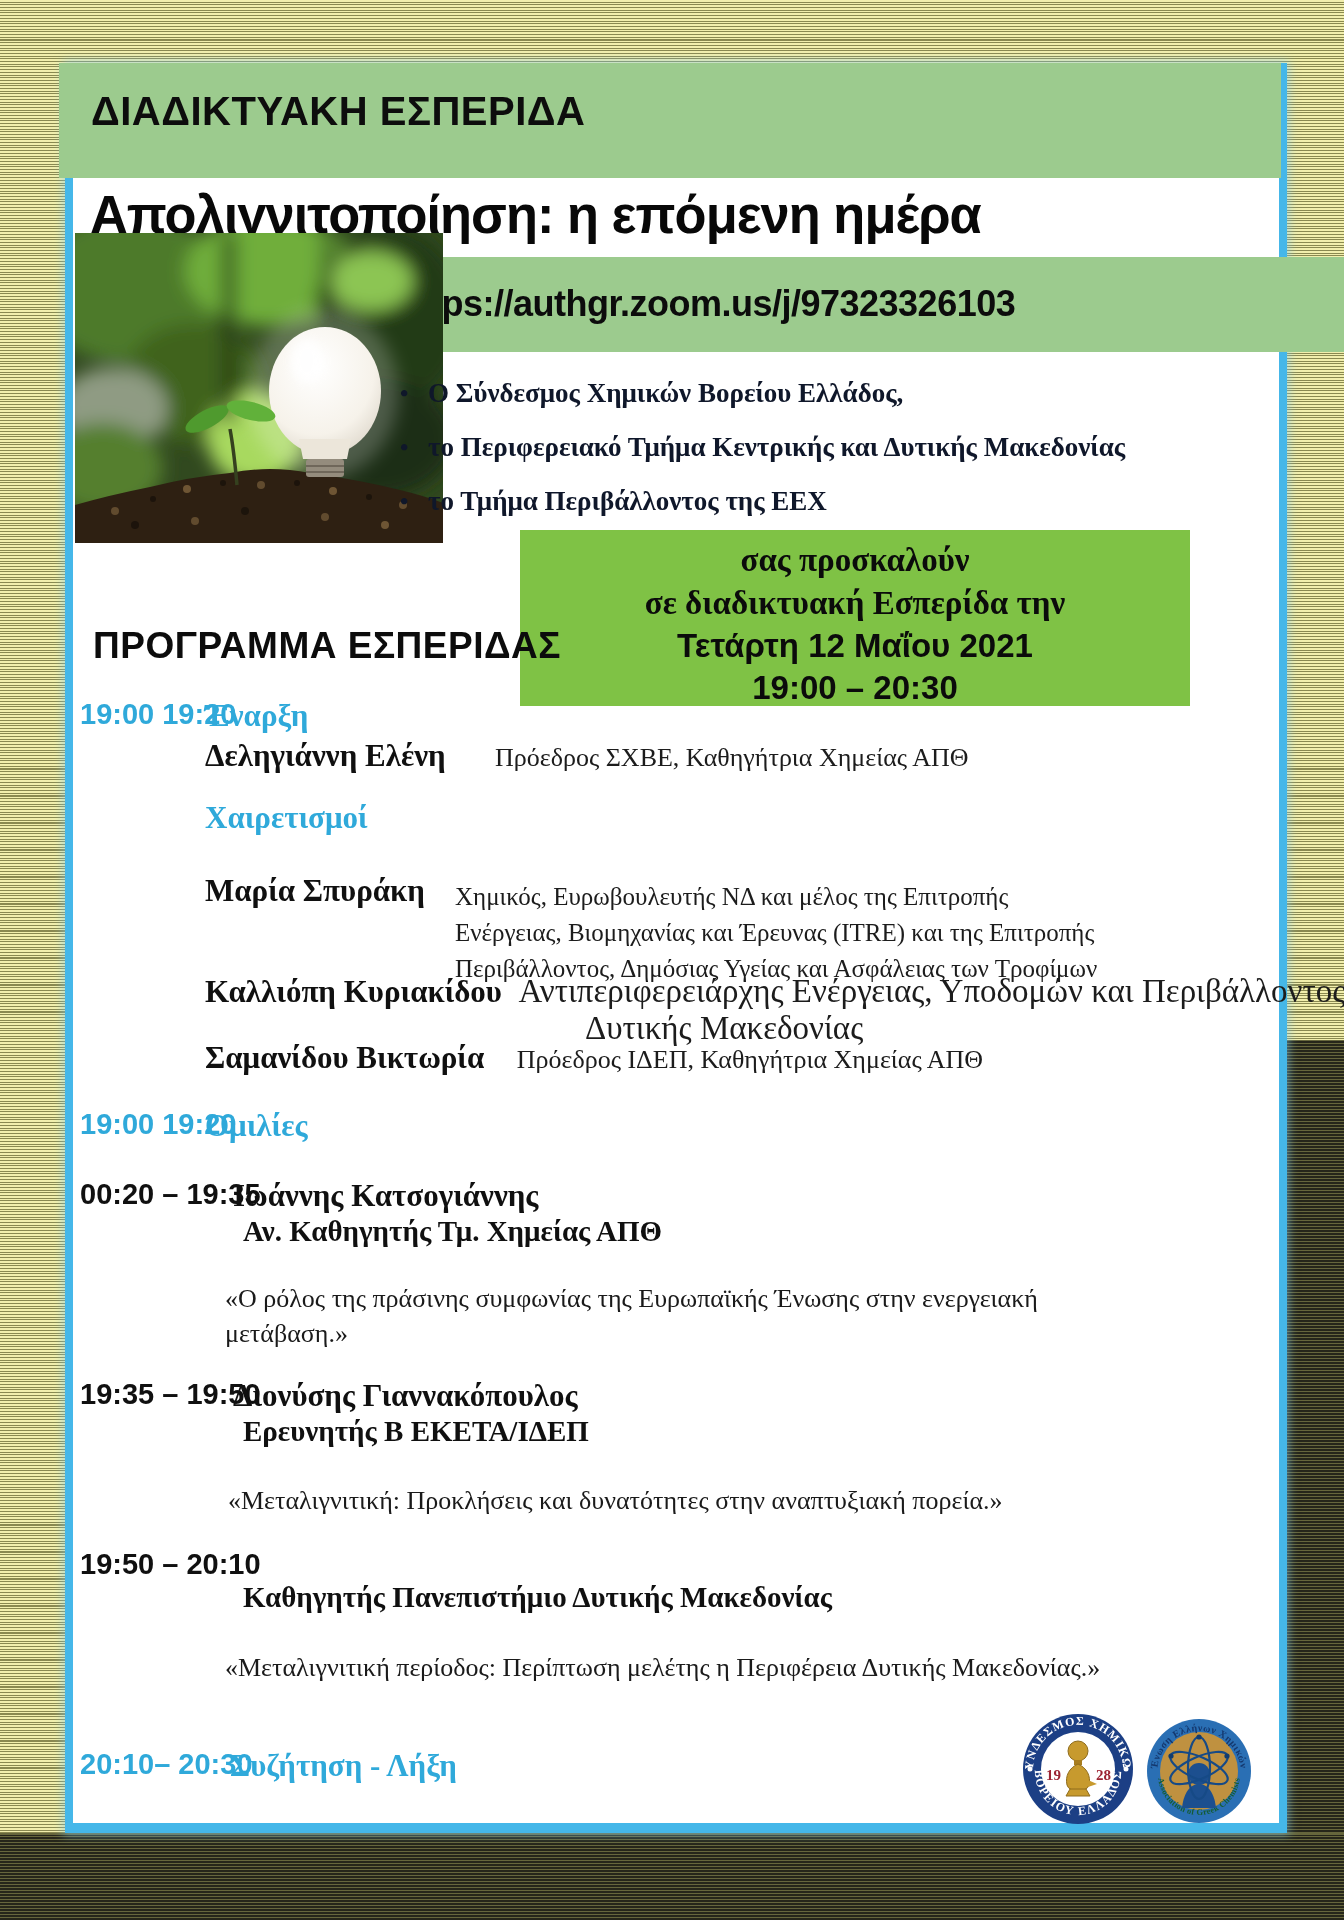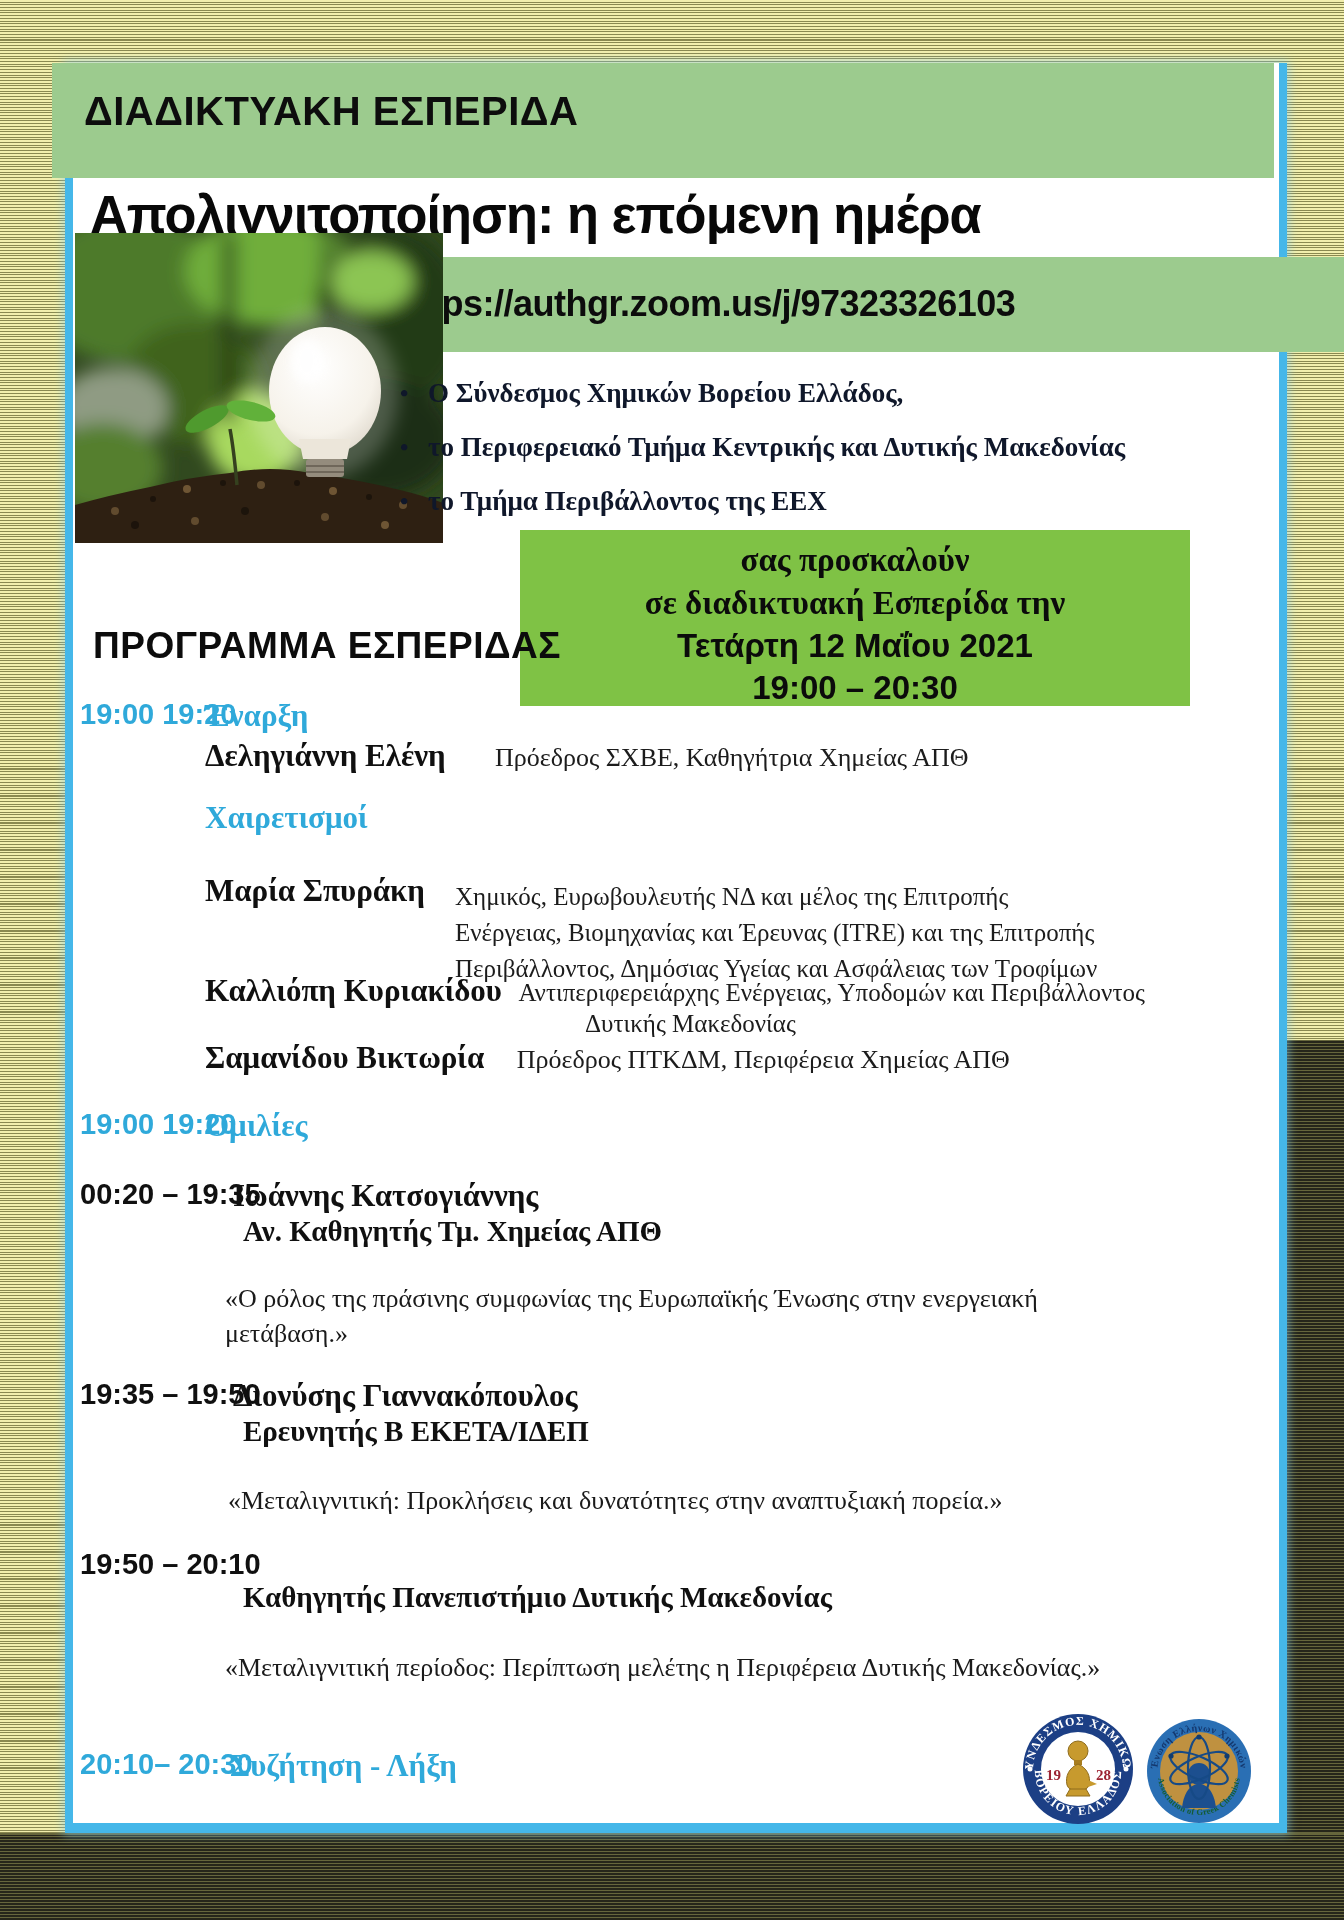--- a/index.html
+++ b/index.html
@@ -11,40 +11,40 @@
   .dark-stripes{background:repeating-linear-gradient(180deg,#66663c 0 1.5px,#26261a 1.5px 3px);position:absolute;}
   #right-dark{left:1287px;top:1040px;width:57px;height:880px;}
   #bottom-dark{left:0;top:1833px;width:1344px;height:87px;}
   #whitebox{
     position:absolute;left:65px;top:63px;width:1222px;height:1770px;box-sizing:border-box;
     background:#ffffff;
     border-left:8px solid #45b7e9;border-right:8px solid #45b7e9;border-bottom:10px solid #45b7e9;
     box-shadow:0 0 9px 2px rgba(120,200,240,.55);
   }
   .abs{position:absolute;}
-  #kicker-banner{left:52px;top:63px;width:1222px;height:115px;background:#9ccb8e;}
+  #kicker-banner{left:59px;top:63px;width:1222px;height:115px;background:#9ccb8e;}
   #kicker-banner span{position:absolute;left:32px;top:26px;font-size:40px;font-weight:700;color:#0d0d0d;letter-spacing:.5px;}
   #poster-title{left:90px;top:183px;font-size:54px;font-weight:700;color:#080808;letter-spacing:-1px;transform:scaleX(.97);transform-origin:left;white-space:nowrap;}
   #url-banner{left:375px;top:257px;width:969px;height:95px;background:#9ccb8e;}
   #url-banner span{position:absolute;left:22px;top:26px;font-size:36px;font-weight:700;color:#0c0c0c;letter-spacing:-.5px;}
   #photo{left:75px;top:233px;width:368px;height:310px;}
   #organizers{left:398px;top:366px;margin:0;padding:0;list-style:none;width:880px;}
   #organizers li{position:relative;padding-left:30px;height:54px;line-height:54px;font-family:"Liberation Serif",serif;font-weight:700;font-size:27px;color:#0f172a;white-space:nowrap;}
   #organizers li::before{content:"•";position:absolute;left:2px;font-size:24px;}
   #invite-box{left:520px;top:530px;width:670px;height:176px;background:#7fc245;text-align:center;padding-top:9px;box-sizing:border-box;}
   .inv-serif{font-family:"Liberation Serif",serif;font-weight:700;font-size:33px;color:#0b0b0b;line-height:43px;}
   .inv-sans{font-family:"Liberation Sans",sans-serif;font-weight:700;font-size:33px;color:#0b0b0b;line-height:42px;}
   #prog-heading{left:93px;top:625px;font-size:37px;font-weight:700;color:#0c0c0c;letter-spacing:.5px;}
   .row{position:absolute;left:0;width:1280px;height:42px;}
   .time{position:absolute;left:80px;font-weight:700;font-size:29px;white-space:nowrap;}
   .time.blue{color:#2fa9da;}
   .time.black{color:#101010;}
   .lbl-blue{position:absolute;left:205px;font-family:"Liberation Serif",serif;font-weight:700;font-size:31px;color:#2fa9da;white-space:nowrap;}
   .name{font-family:"Liberation Serif",serif;font-weight:700;font-size:31px;color:#101010;white-space:nowrap;}
-  .role{font-family:"Liberation Serif",serif;font-weight:400;font-size:25px;color:#1c1c1c;white-space:nowrap;}
+  .role{font-family:"Liberation Serif",serif;font-weight:400;font-size:33px;color:#1c1c1c;white-space:nowrap;}
   .nameflow{position:absolute;left:205px;white-space:nowrap;}
   .affil{position:absolute;left:243px;font-family:"Liberation Serif",serif;font-weight:700;font-size:29px;color:#101010;white-space:nowrap;}
   .talk-name{position:absolute;left:233px;}
   .quote{position:absolute;left:225px;font-family:"Liberation Serif",serif;font-size:26px;color:#1a1a1a;line-height:35px;white-space:nowrap;}
   .roles-block{position:absolute;left:455px;font-family:"Liberation Serif",serif;font-size:25px;color:#1c1c1c;line-height:36px;white-space:nowrap;}
   #logo1{left:1022px;top:1712px;}
   #logo2{left:1146px;top:1718px;}
   .arctext{font-family:"Liberation Serif",serif;font-weight:700;}
 </style>
 </head>
@@ -170,21 +170,21 @@
       <span class="name">Καλλιόπη Κυριακίδου</span>
       <span class="role" style="margin-left:12px">Αντιπεριφερειάρχης Ενέργειας, Υποδομών και Περιβάλλοντος</span>
     </span>
   </div>
   <div class="row" style="top:1010px">
     <span class="role" style="position:absolute;left:585px">Δυτικής Μακεδονίας</span>
   </div>
   <div class="row" style="top:1040px">
     <span class="nameflow">
       <span class="name">Σαμανίδου Βικτωρία</span>
-      <span class="role" style="margin-left:28px;font-size:26px">Πρόεδρος ΠΤΚΔΜ, Περιφέρεια Χημείας ΑΠΘ</span>
+      <span class="role" style="margin-left:28px;font-size:26px">Πρόεδρος ΙΔΕΠ, Καθηγήτρια Χημείας ΑΠΘ</span>
     </span>
   </div>
 
   <div class="row" style="top:1108px">
     <span class="time blue">19:00 19:20</span>
     <span class="lbl-blue">Ομιλίες</span>
   </div>
 
   <div class="row" style="top:1178px">
     <span class="time black">00:20 – 19:35</span>

